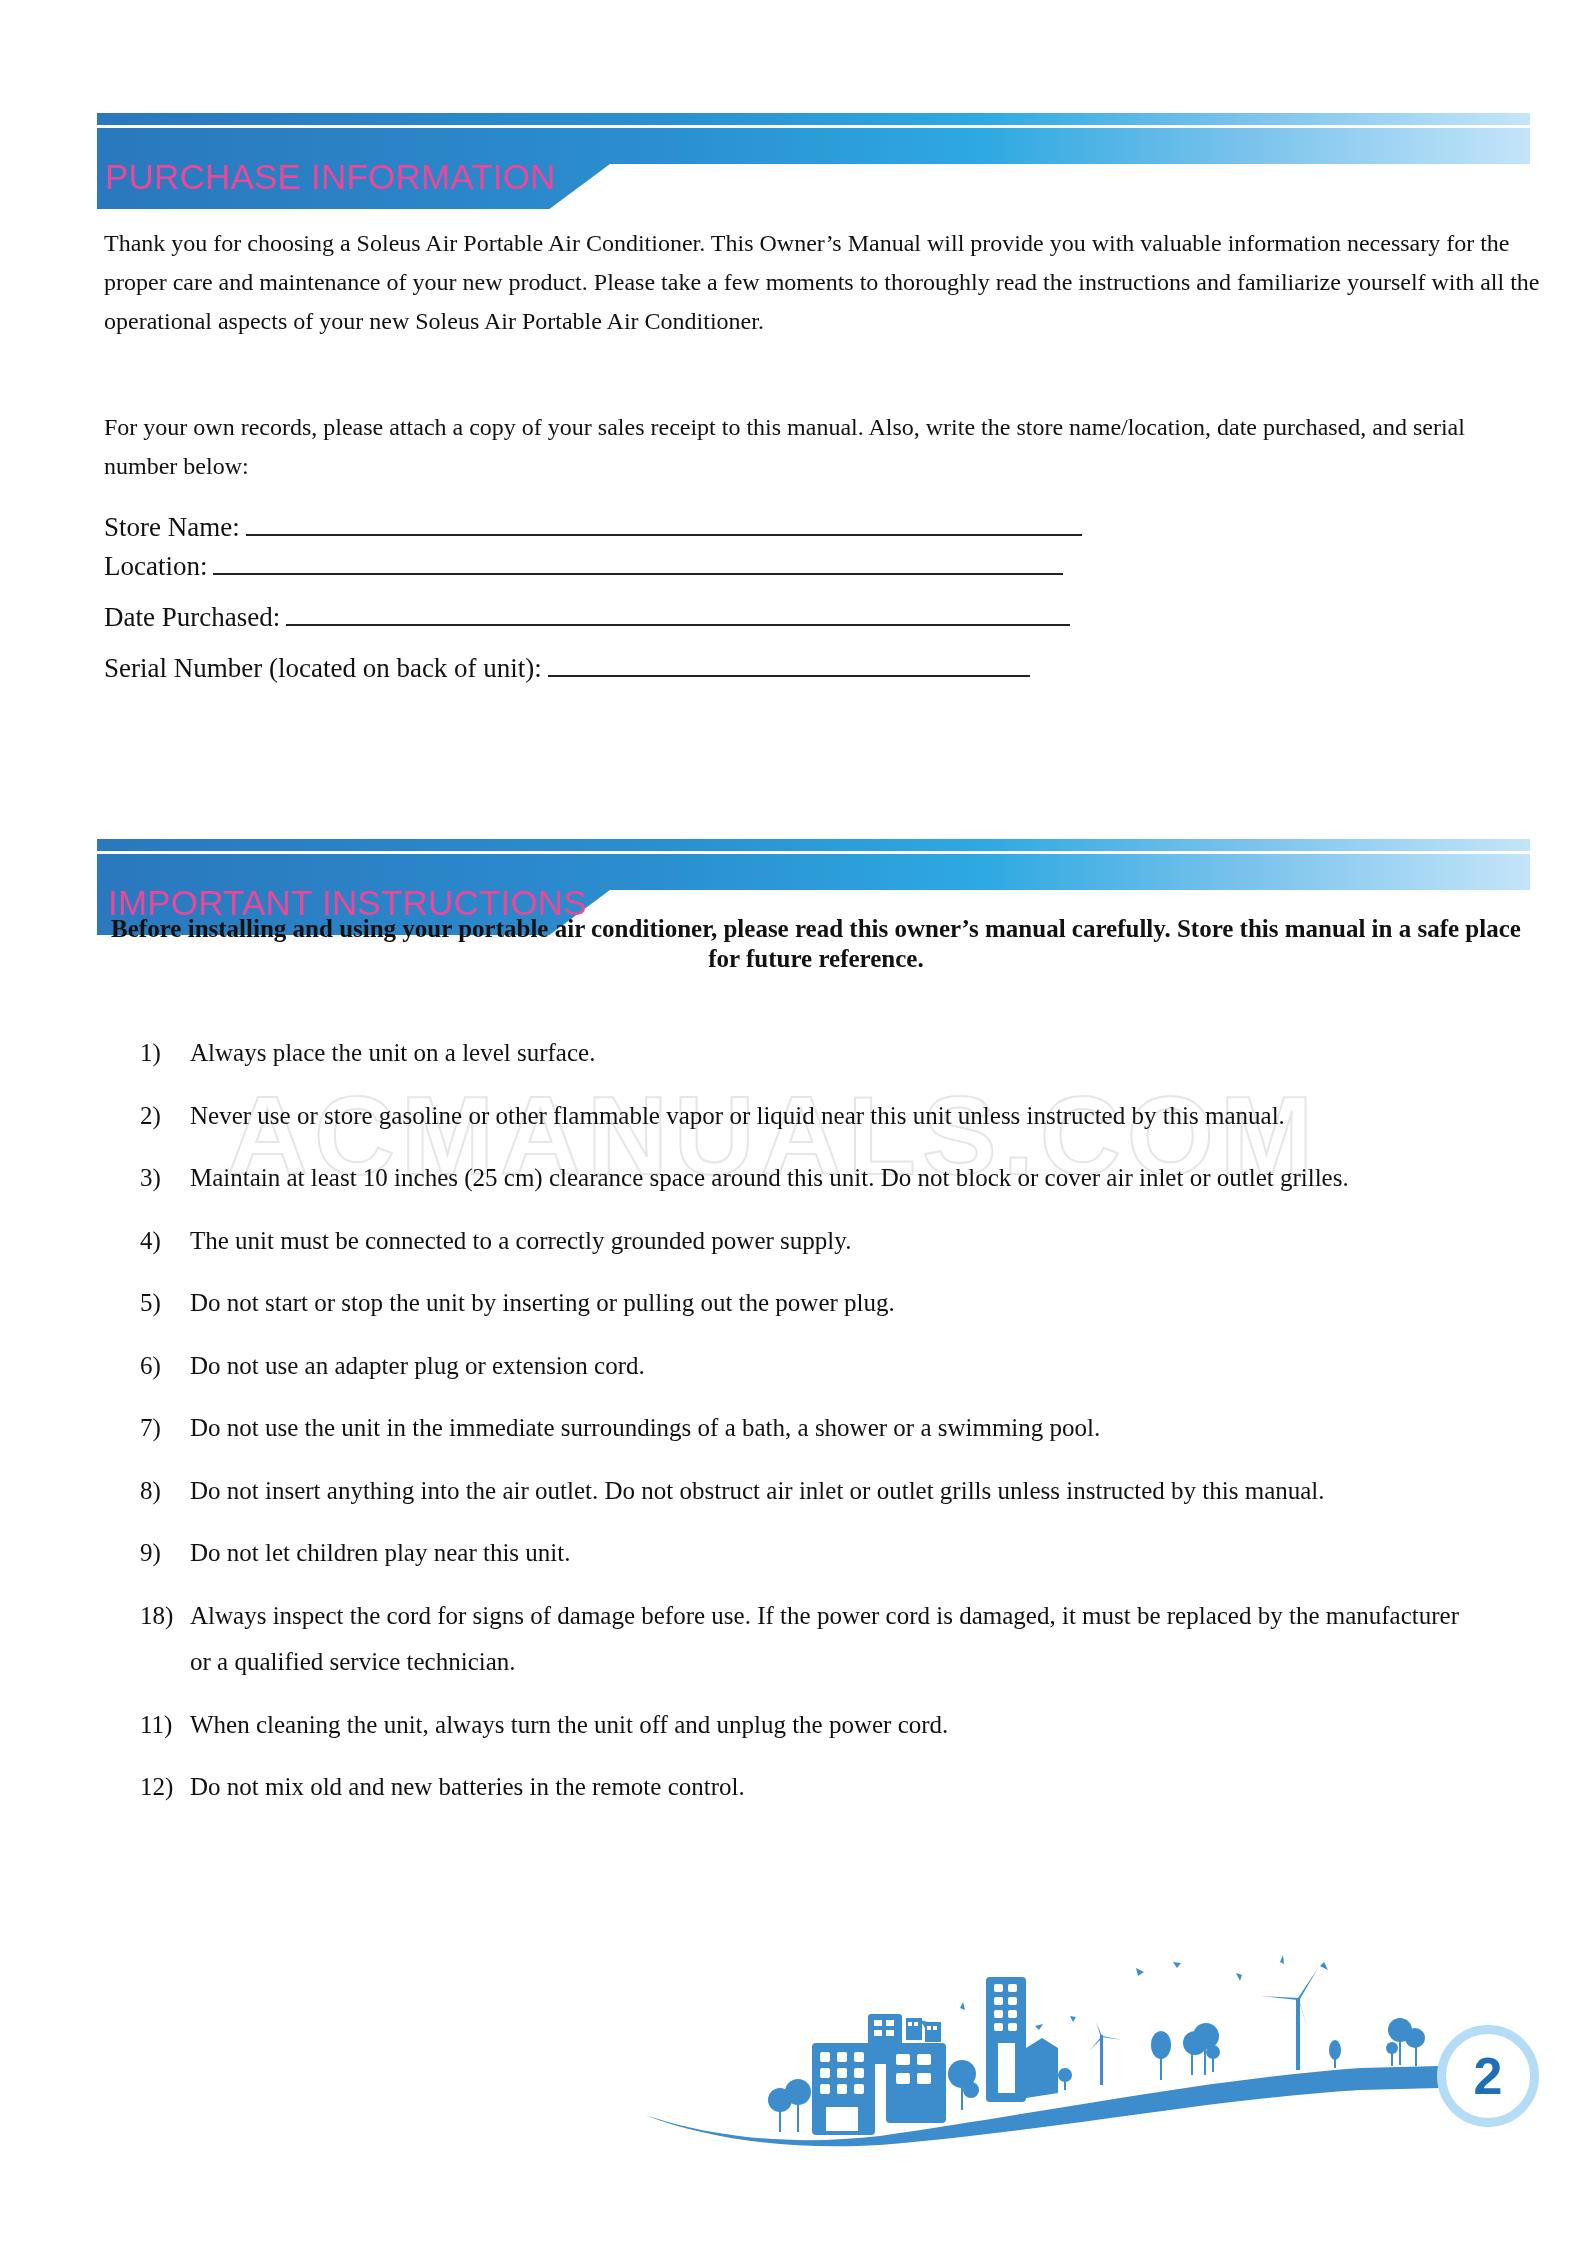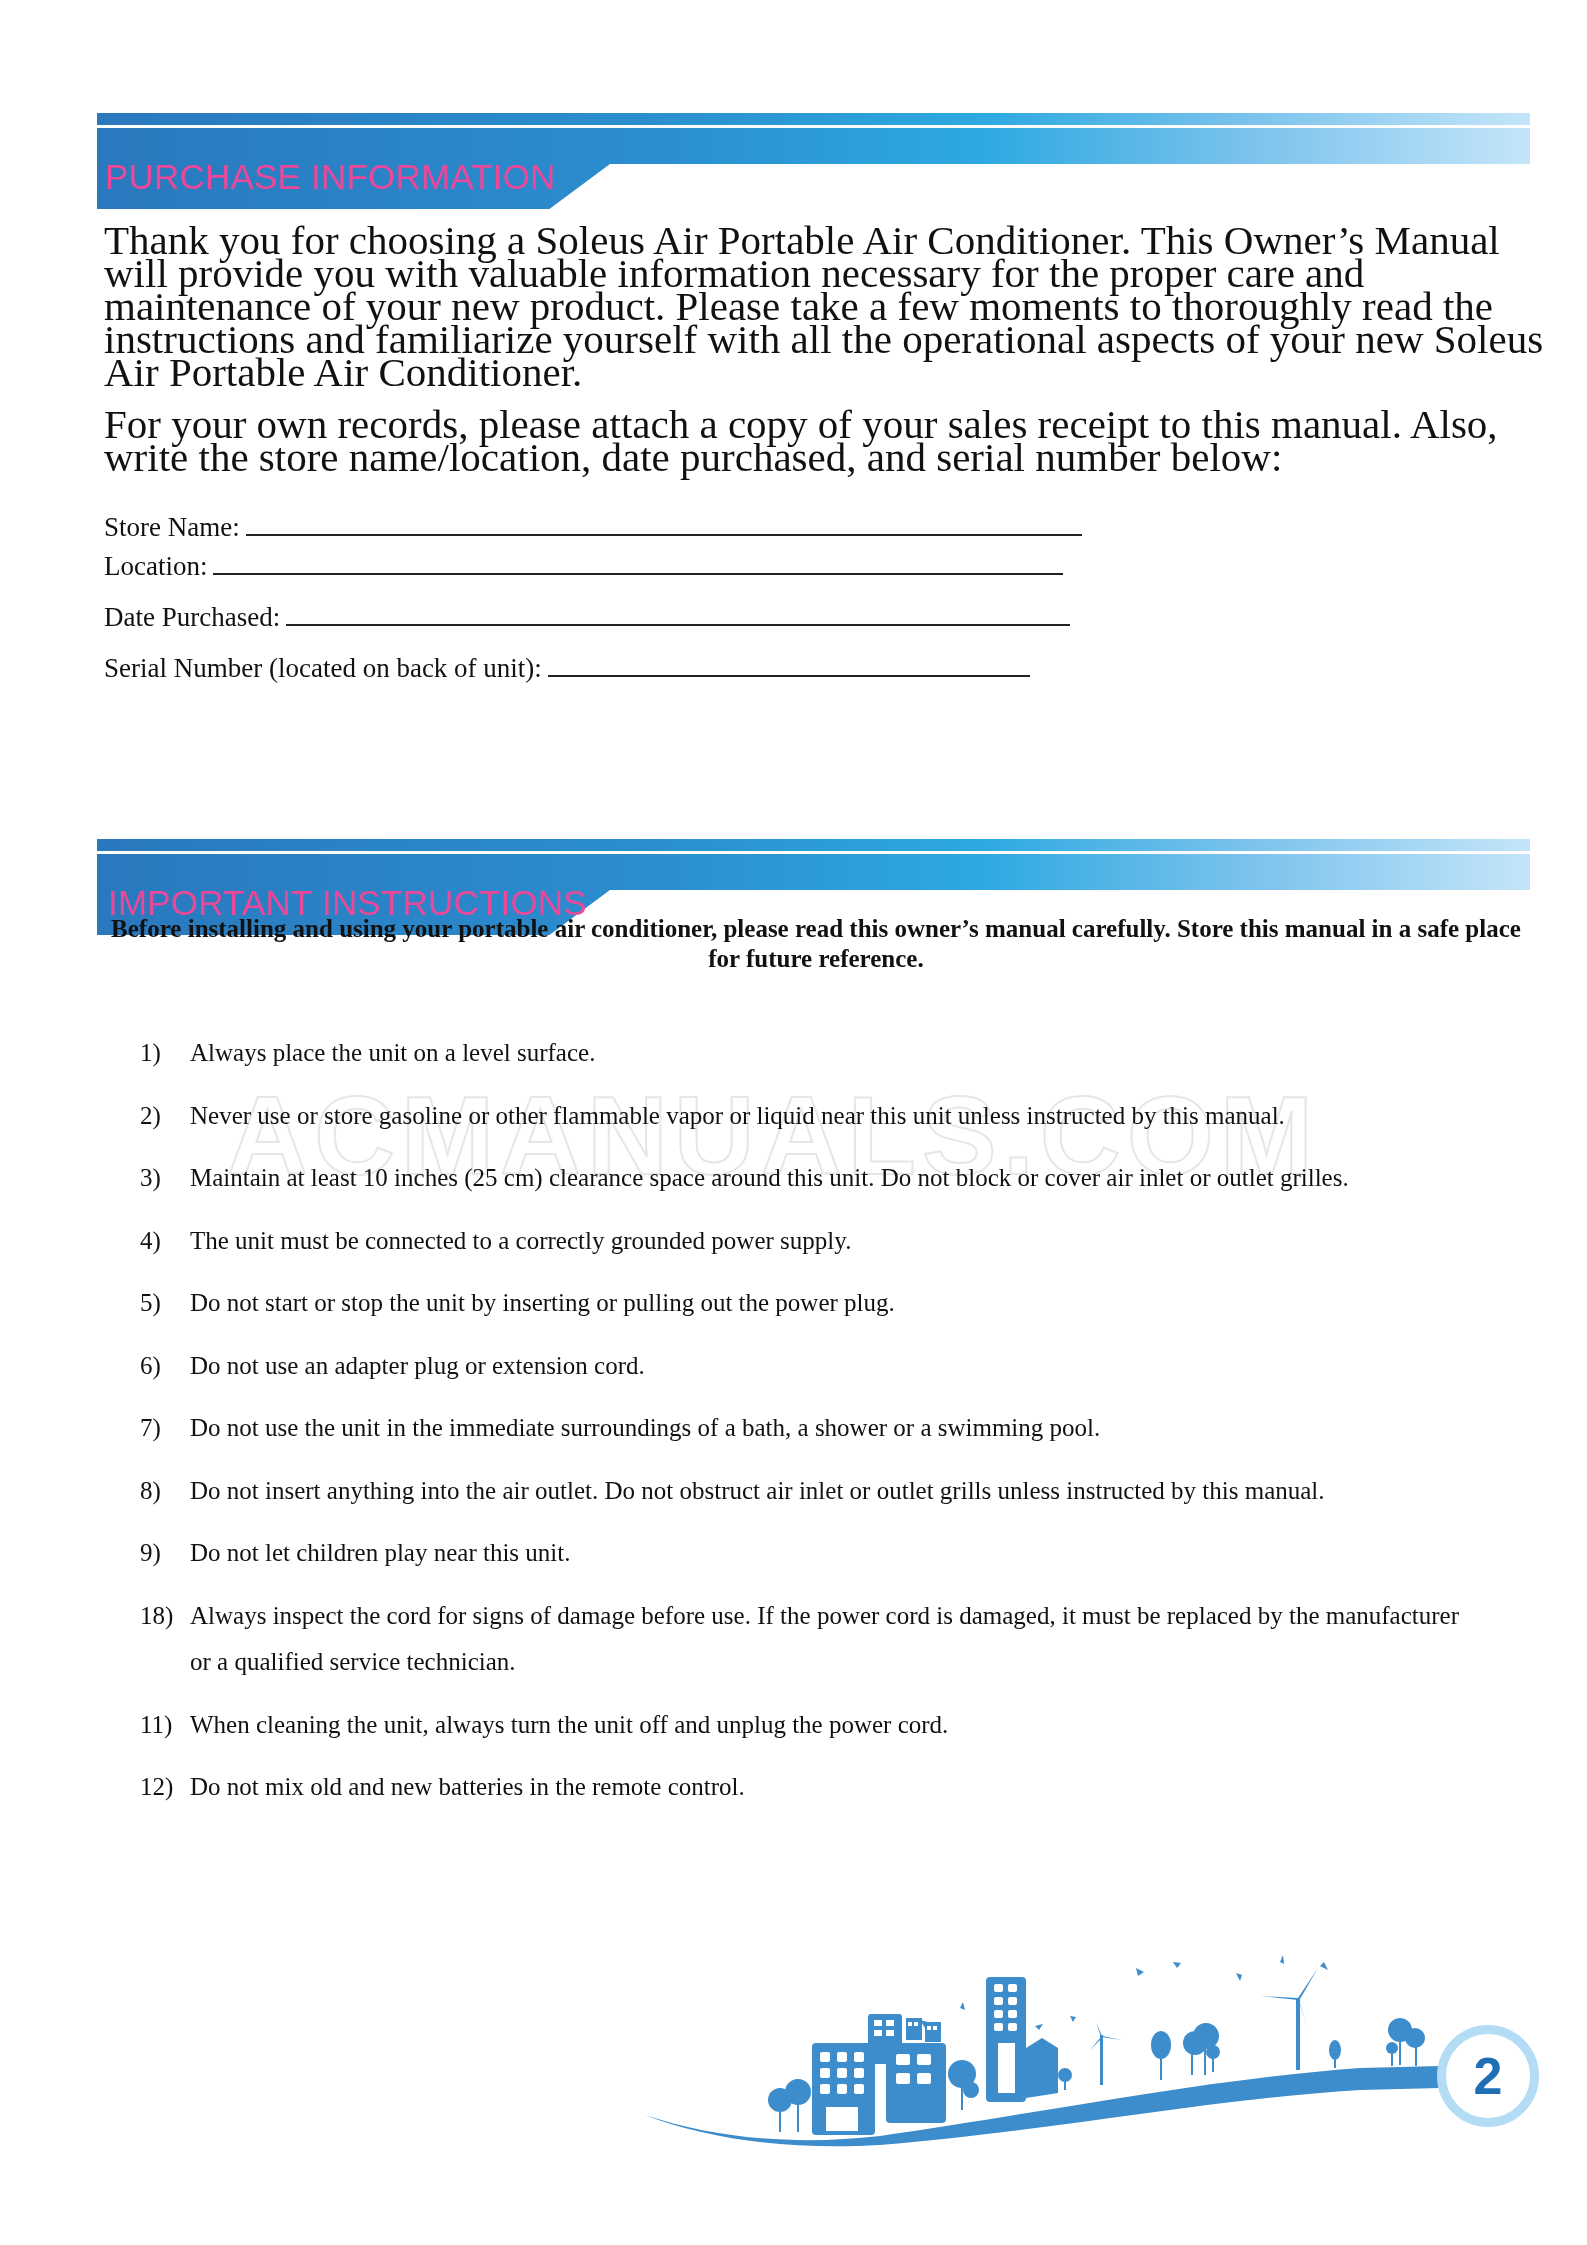--- a/index.html
+++ b/index.html
@@ -9,21 +9,21 @@
   .banner .strip-top { position: absolute; left: 0; top: 0; width: 100%; height: 12px;
     background: linear-gradient(90deg, #2a78bd 0%, #2a90cf 40%, #2ea9e1 62%, #79c2ec 80%, #c4e5f9 100%); }
   .banner .strip-main { position: absolute; left: 0; top: 15px; width: 100%; height: 36px;
     background: linear-gradient(90deg, #2a78bd 0%, #2a90cf 40%, #2ea9e1 62%, #79c2ec 80%, #c4e5f9 100%); }
   .banner .tab { position: absolute; left: 0; top: 15px; width: 580px; height: 81px;
     background: linear-gradient(90deg, #2a78bd 0%, #2b8fd0 100%);
     clip-path: polygon(0 0, 100% 0, 100% 44%, 88.5% 44%, 78% 100%, 0 100%); }
   .banner .title { position: absolute; left: 8px; top: 44px; font-family: "Liberation Sans", sans-serif;
     font-size: 35px; color: #ec4899; letter-spacing: 0.2px; white-space: nowrap; }
 
-  .para { position: absolute; left: 104px; width: 1440px; font-size: 41px; line-height: 33px; margin: 0; }
+  .para { position: absolute; left: 104px; width: 1440px; font-size: 24px; line-height: 39px; margin: 0; }
   .field { position: absolute; left: 104px; font-size: 27px; white-space: nowrap; }
   .field .line { display: inline-block; border-bottom: 2px solid #222; height: 22px; vertical-align: baseline; margin-left: 6px; }
 
   .note { position: absolute; left: 106px; width: 1420px; font-size: 25px; line-height: 30px; font-weight: bold; margin: 0; }
 
   .list { position: absolute; left: 140px; top: 1030px; width: 1330px; margin: 0; padding: 0; list-style: none; }
   .list li { position: relative; padding-left: 50px; font-size: 25px; line-height: 46.5px; margin-bottom: 16px; }
   .list li .num { position: absolute; left: 0; top: 0; }
 
   .watermark { position: absolute; left: 227px; top: 1056px; font-family: "Liberation Sans", sans-serif; font-weight: bold;

